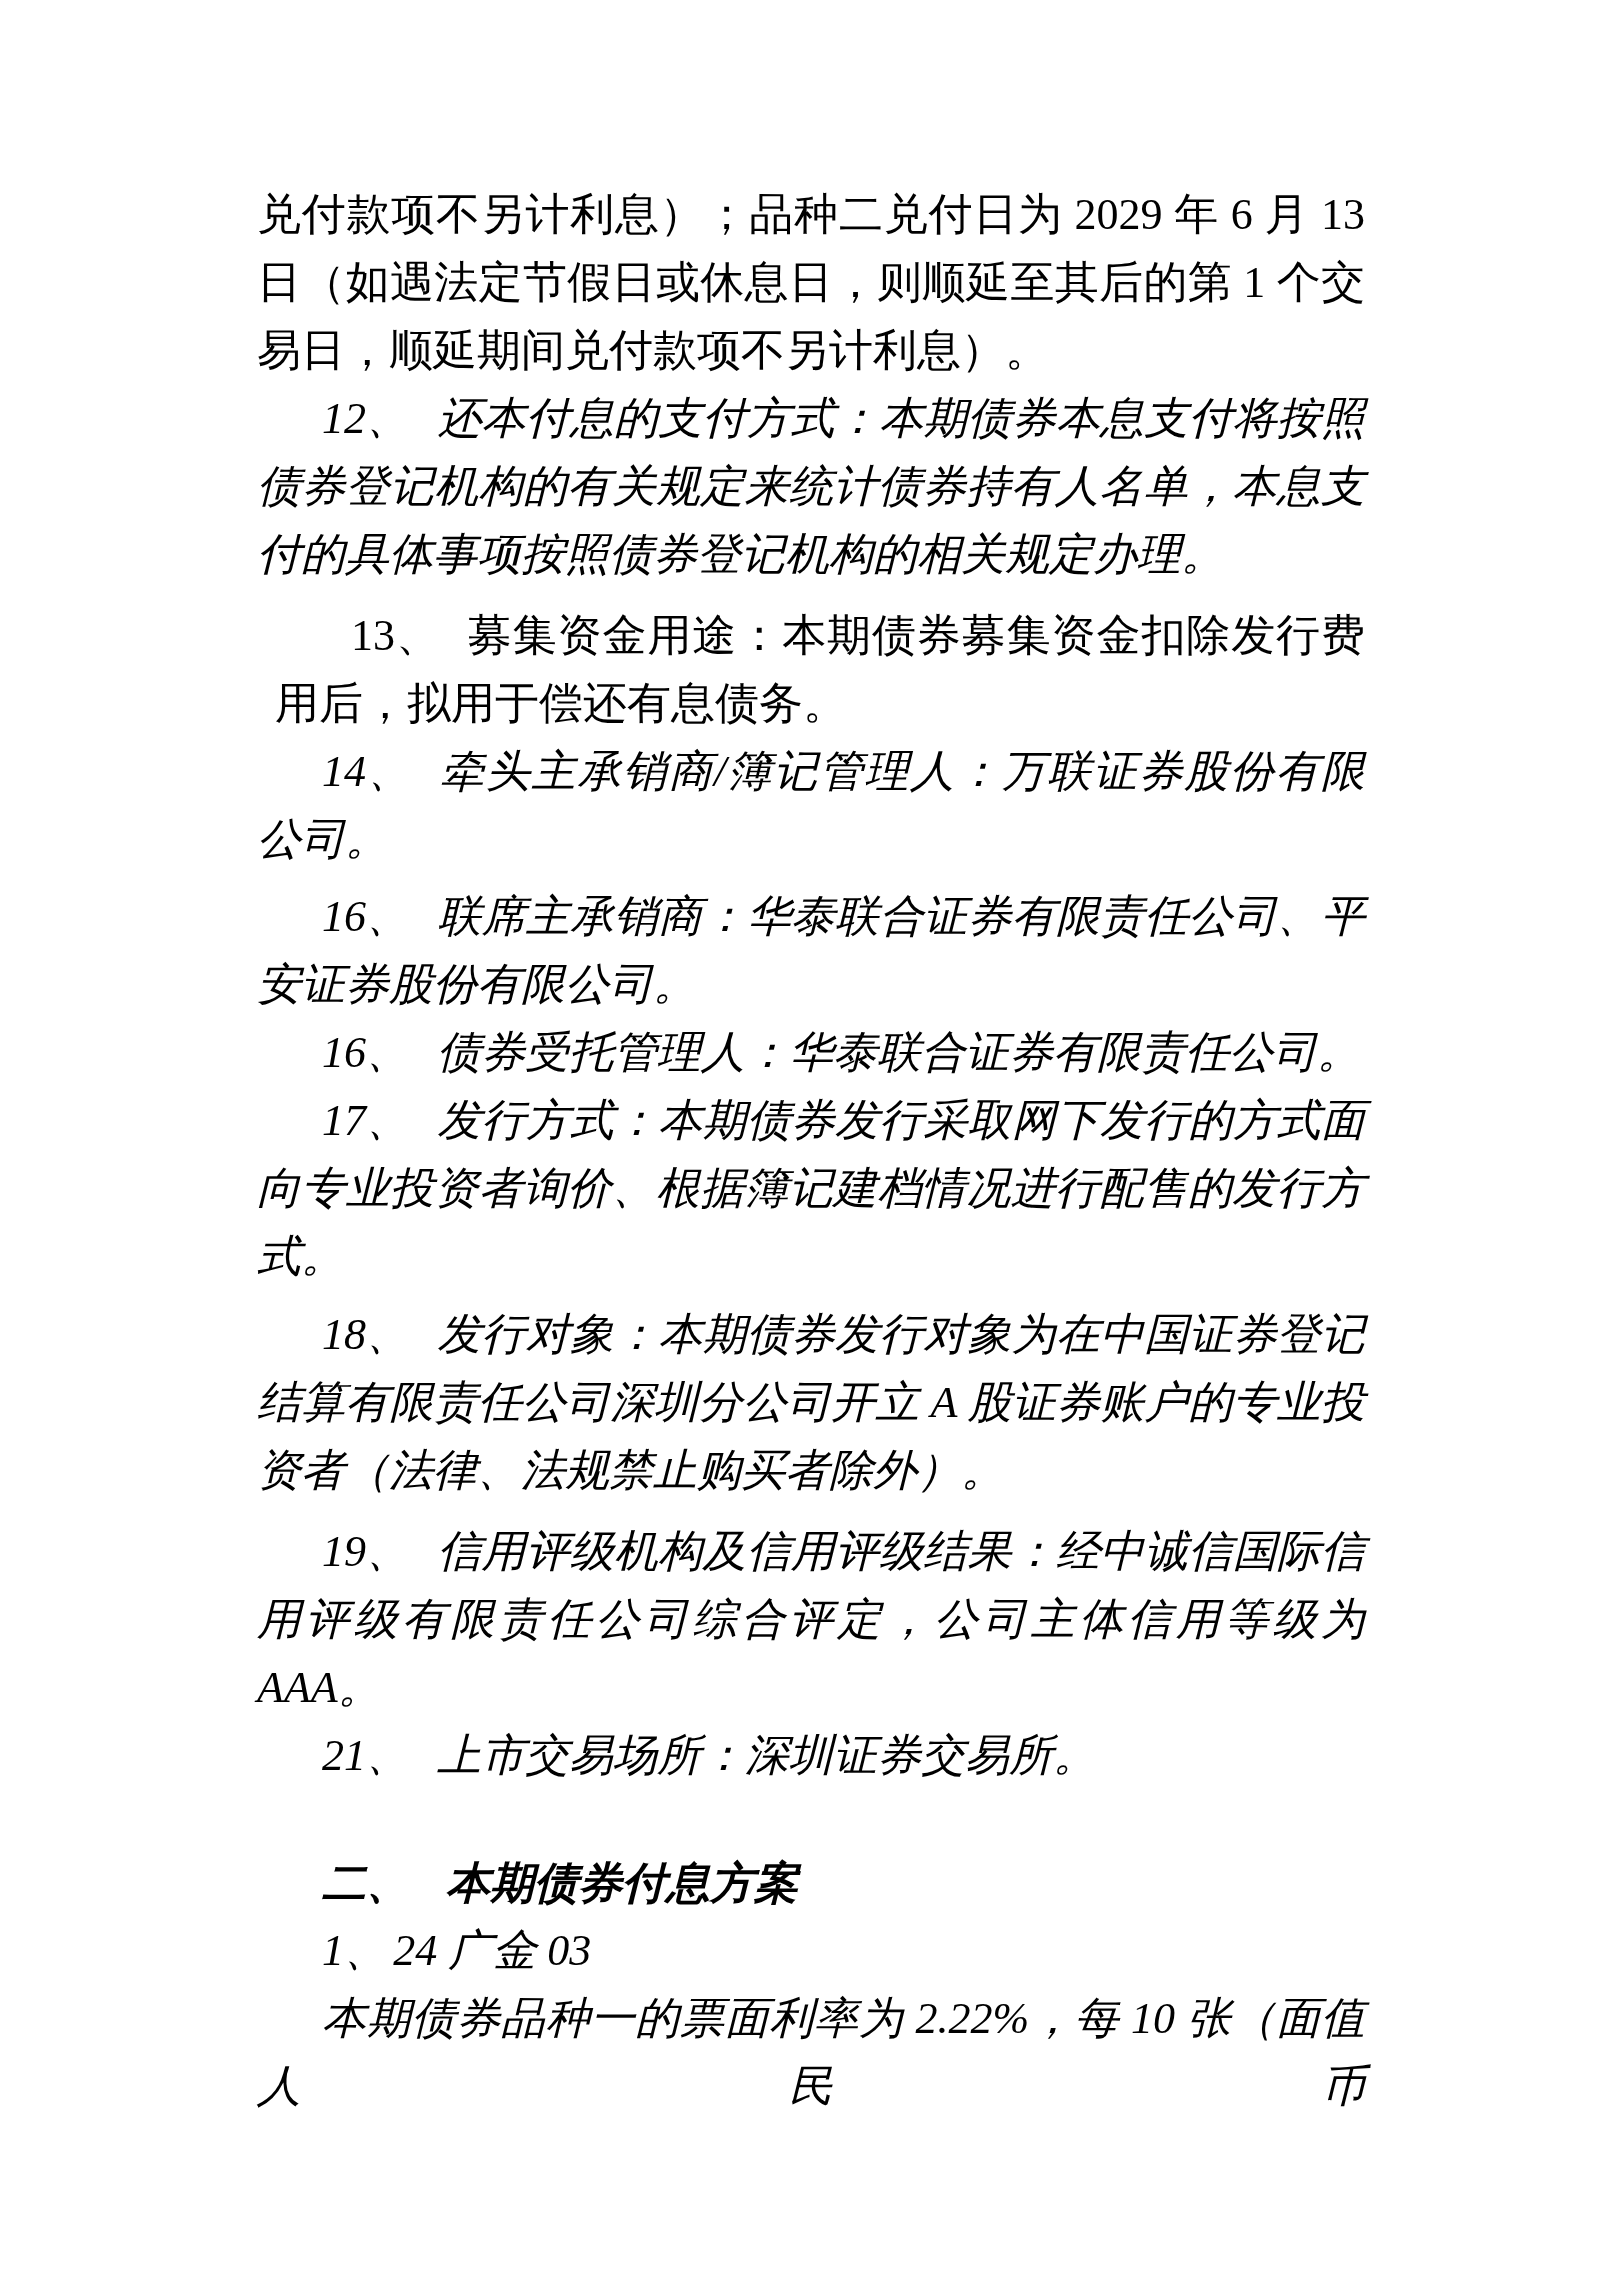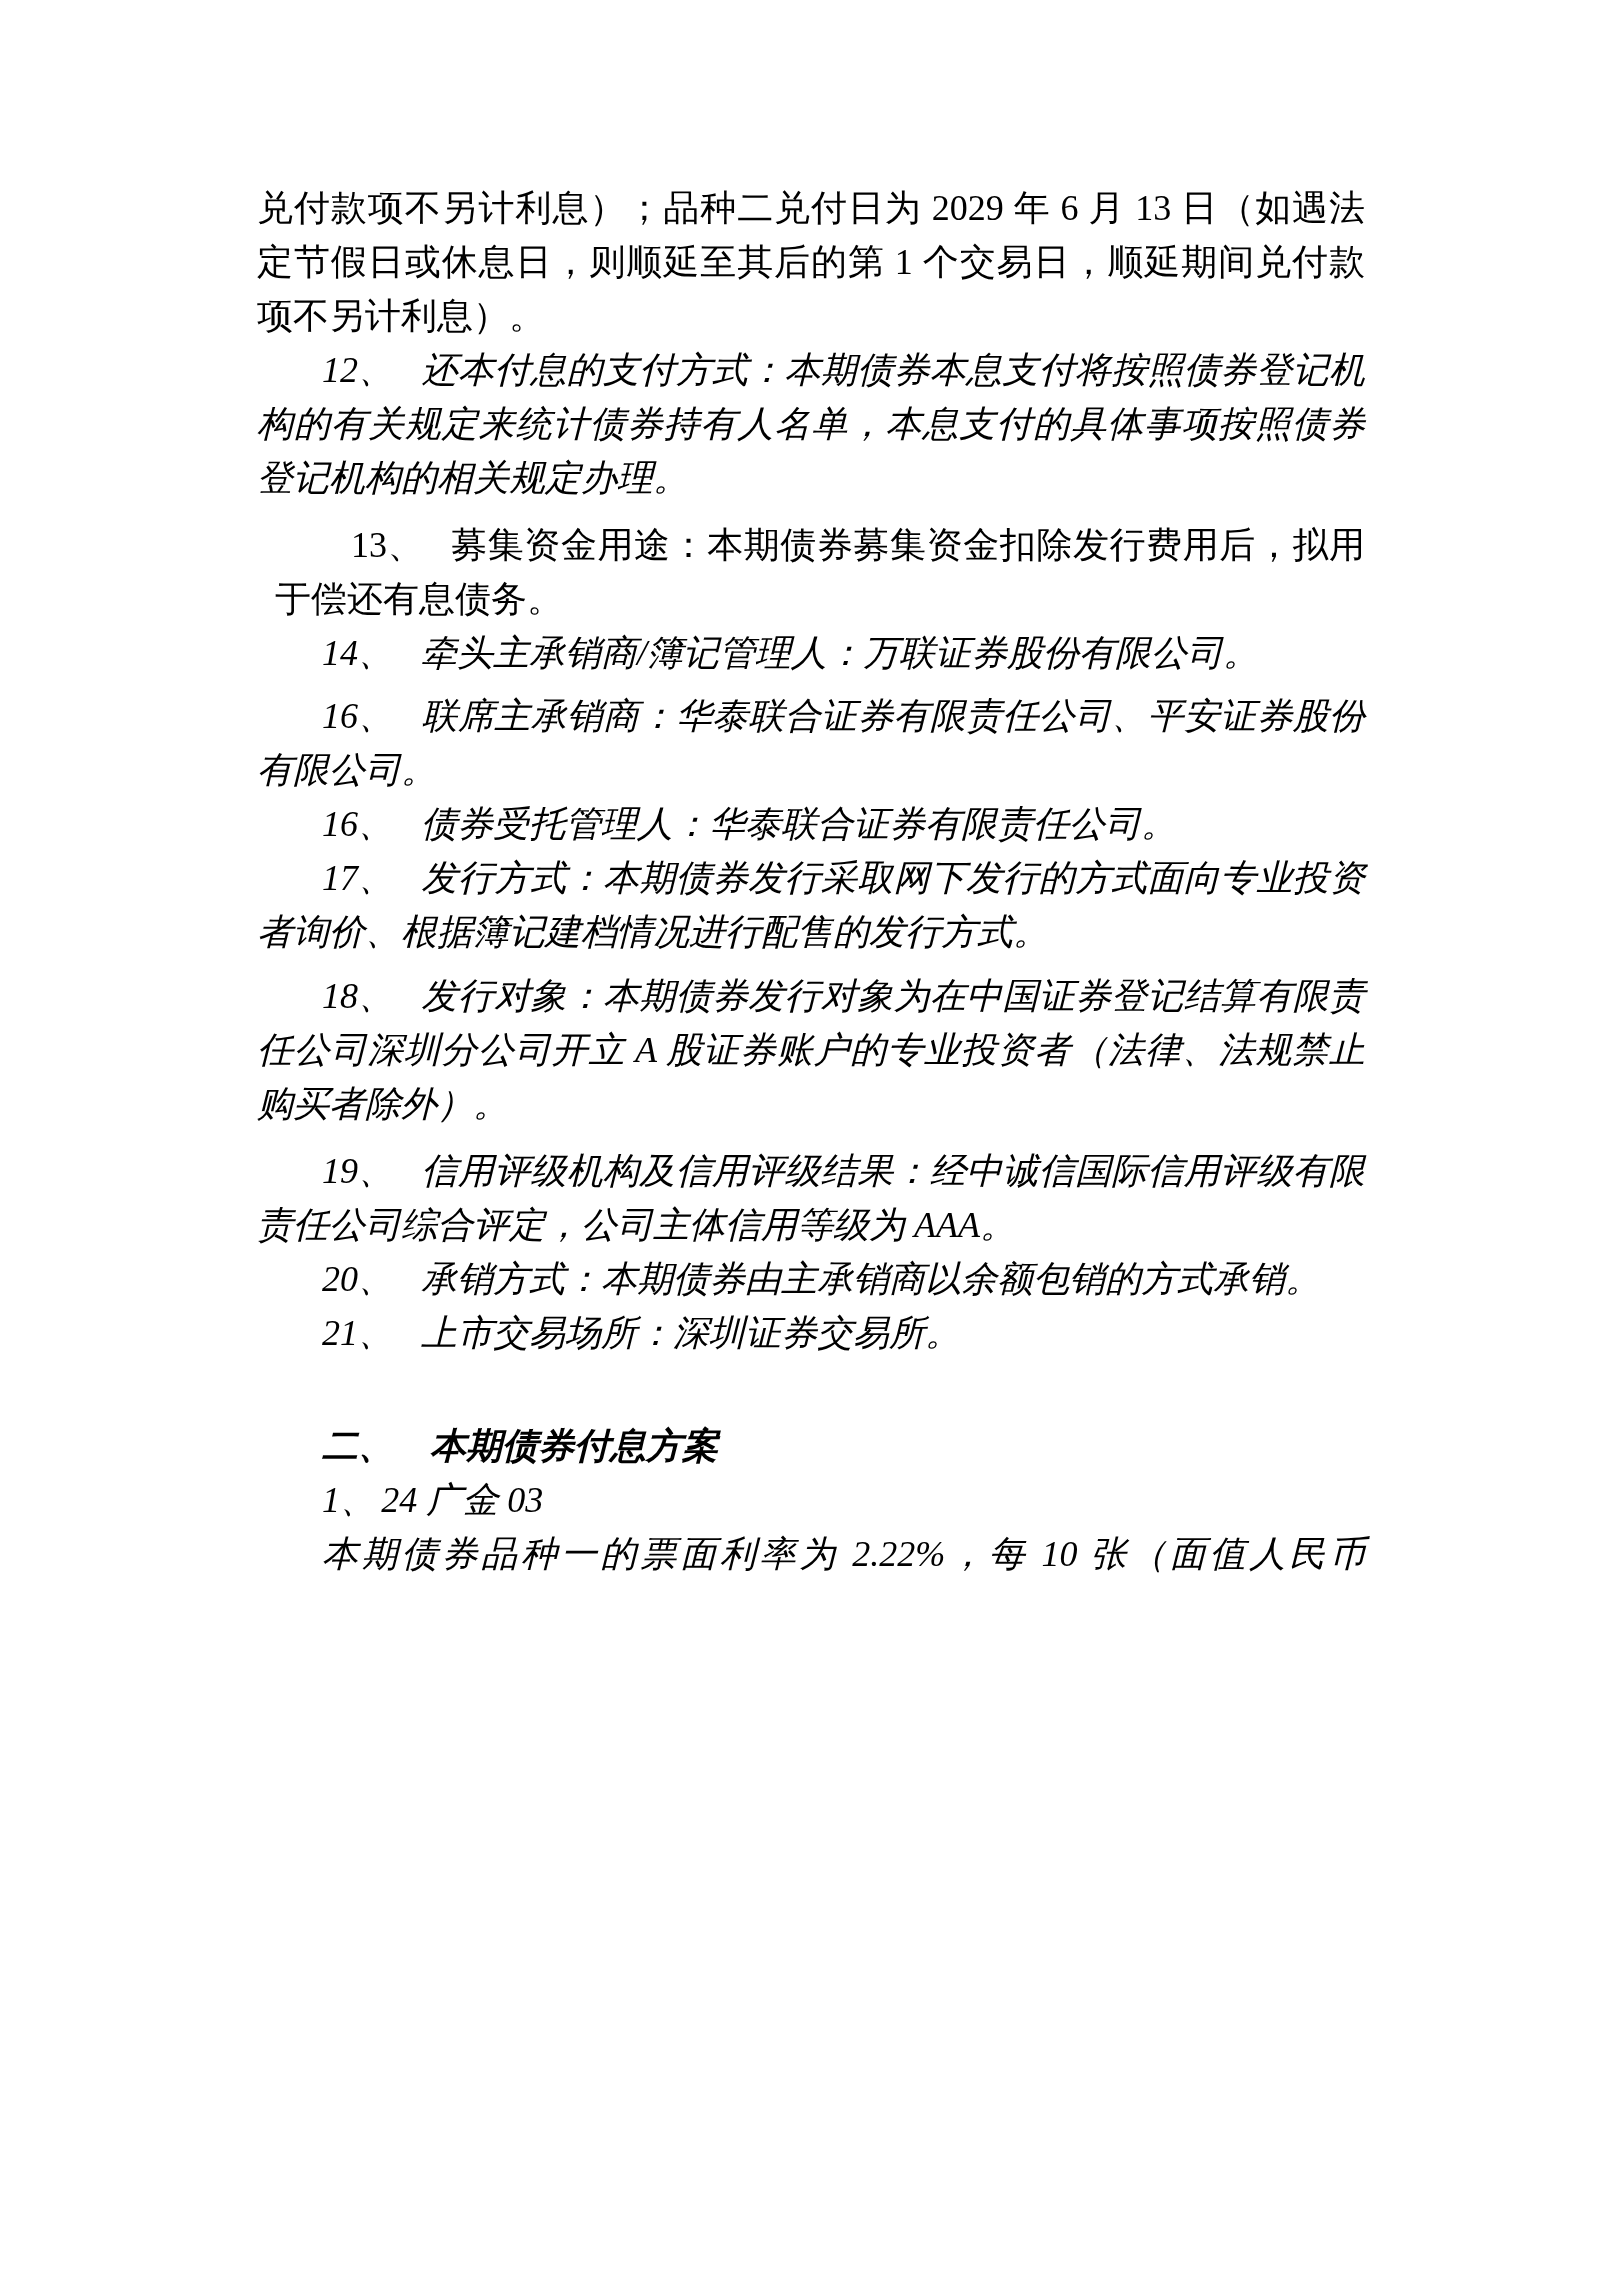--- a/index.html
+++ b/index.html
@@ -22,22 +22,22 @@
   .content {
     position: absolute;
     left: 257px;
     top: 181px;
     width: 1108px;
   }
   .para {
     margin: 0;
     padding: 0;
     font-family: "Liberation Serif", "DejaVu Serif", serif;
-    font-size: 36px;
-    line-height: 54px;
+    font-size: 44px;
+    line-height: 68px;
     text-align: justify;
     text-justify: inter-ideograph;
     color: #000000;
     font-weight: normal;
   }
   .indent       { text-indent: 65px; font-style: italic; }
   .indent-deep  { text-indent: 76px; margin-left: 18px; }   
   .m-13 { margin-top: 13px; }
   .m-15 { margin-top: 9px; }
   .m-18 { margin-top: 10.4px; }
@@ -69,21 +69,20 @@
     <p class="para indent m-15"><span class="marker">16、</span><span>联席主承销商：华泰联合证券有限责任公司、平安证券股份有限公司。</span></p>
 
     <p class="para indent"><span class="marker">16、</span><span>债券受托管理人：华泰联合证券有限责任公司。</span></p>
 
     <p class="para indent"><span class="marker">17、</span><span>发行方式：本期债券发行采取网下发行的方式面向专业投资者询价、根据簿记建档情况进行配售的发行方式。</span></p>
 
     <p class="para indent m-18"><span class="marker">18、</span><span>发行对象：本期债券发行对象为在中国证券登记结算有限责任公司深圳分公司开立 A 股证券账户的专业投资者（法律、法规禁止购买者除外）。</span></p>
 
     <p class="para indent m-19"><span class="marker">19、</span><span>信用评级机构及信用评级结果：经中诚信国际信用评级有限责任公司综合评定，公司主体信用等级为 AAA。</span></p>
 
-    <p class="para indent"><span class="marker">20、</span><span>承销方式：本期债券由主承销商以余额包销的方式承销。</span></p>
 
     <p class="para indent"><span class="marker">21、</span><span>上市交易场所：深圳证券交易所。</span></p>
 
     <p class="para indent heading"><span class="marker marker-wide">二、</span><span>本期债券付息方案</span></p>
 
     <p class="para indent"><span class="marker marker-tight">1、</span><span>24 广金 03</span></p>
 
     <p class="para indent justify-last"><span>本期债券品种一的票面利率为 2.22%，每 10 张（面值人民币</span></p>
 
   </div>

